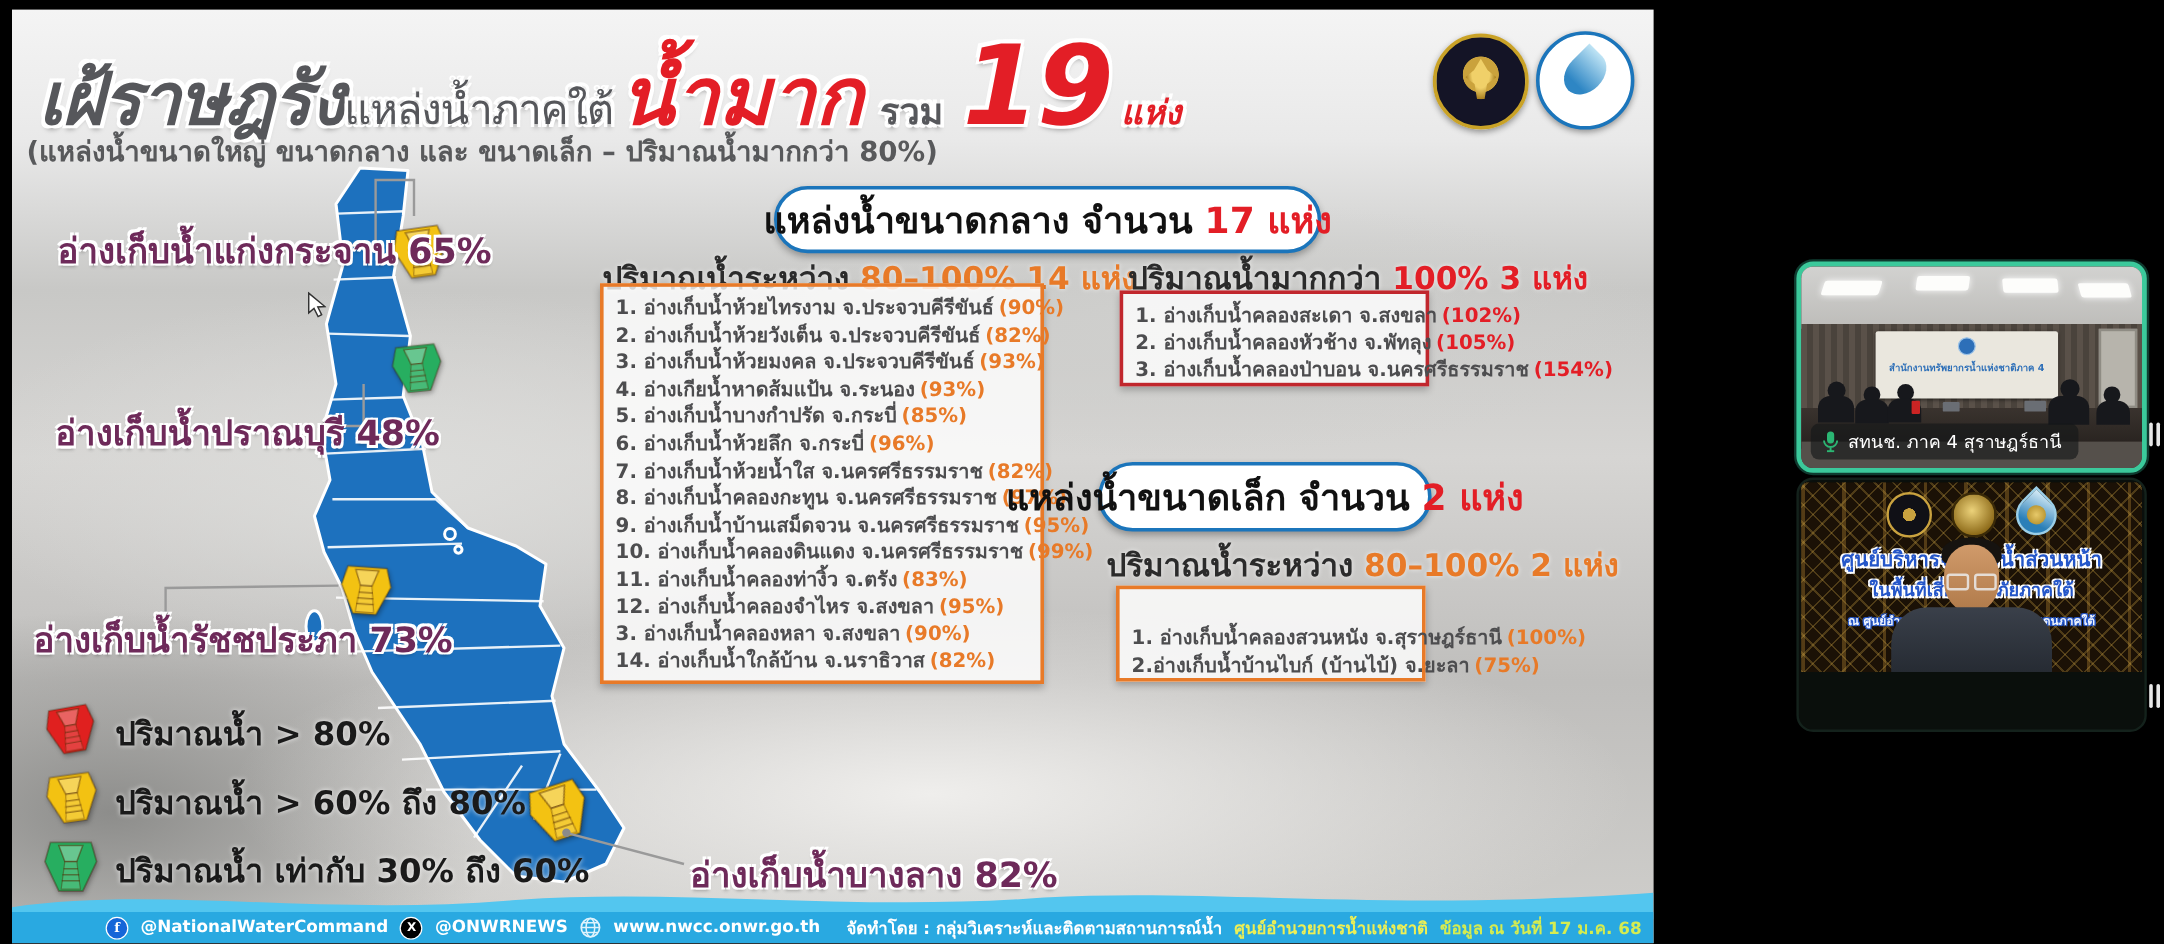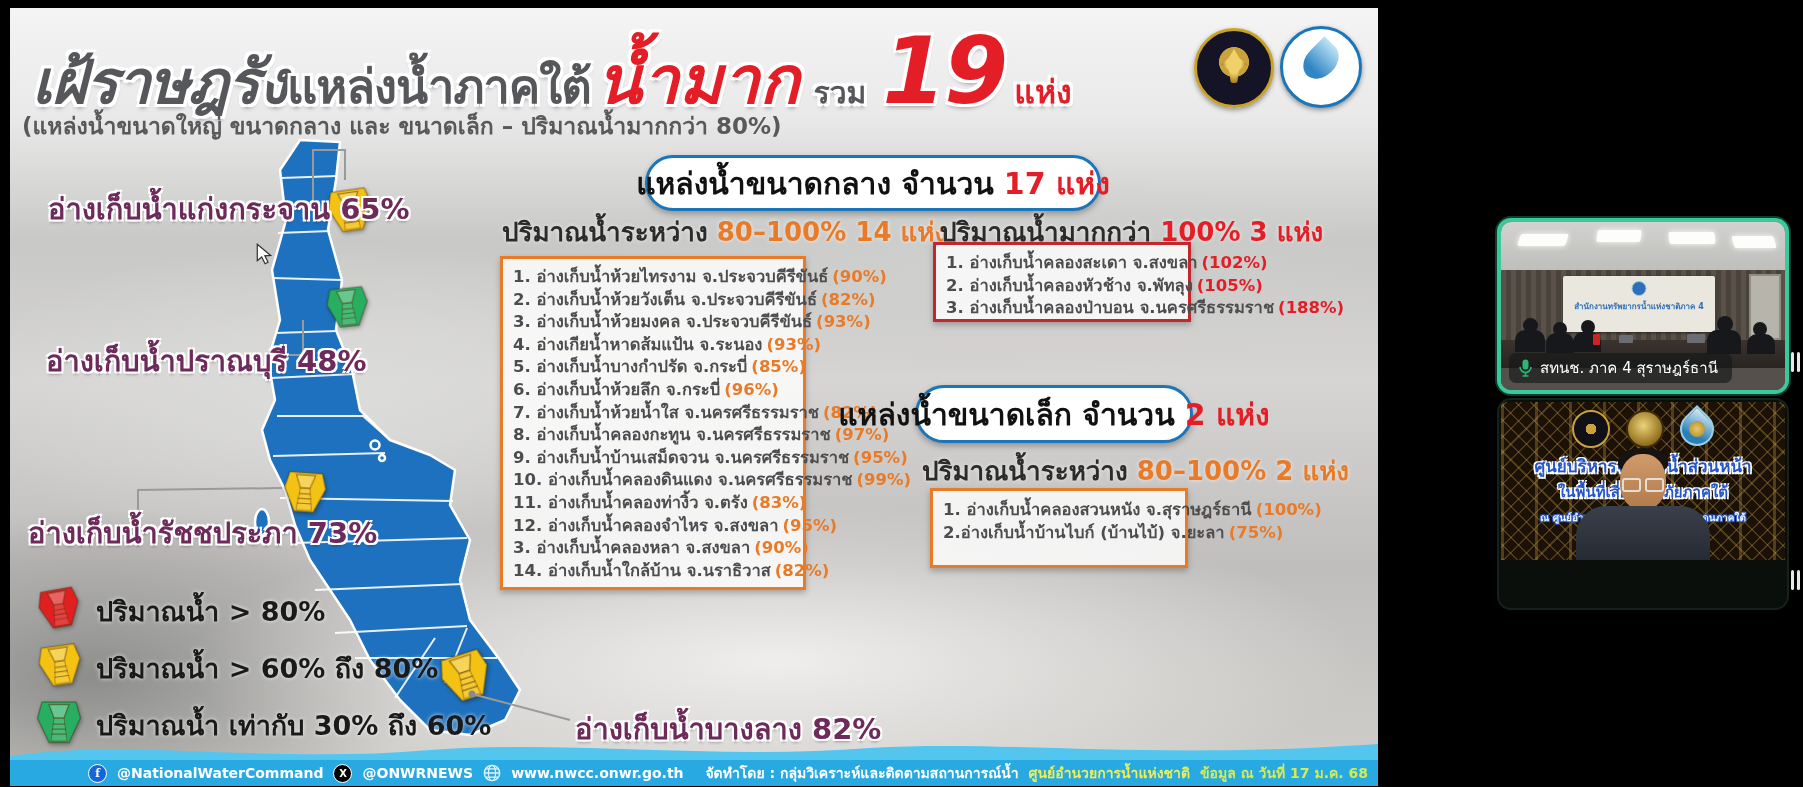--- a/index.html
+++ b/index.html
@@ -16,25 +16,25 @@
       radial-gradient(ellipse 700px 180px at 70% 34%, #cfcfcd 0%, rgba(207,207,205,0) 60%),
       linear-gradient(180deg,#f4f4f4 0%,#e9e9e9 14%,#c8c8c6 30%,#d6d5d3 48%,#bfbebc 72%,#d0cfcc 100%);
   }
 
   .outl{text-shadow:-2px -2px 0 #fff,2px -2px 0 #fff,-2px 2px 0 #fff,2px 2px 0 #fff,0 3px 3px rgba(0,0,0,.30);}
   .outl-thick{text-shadow:-3px -3px 0 #fff,3px -3px 0 #fff,-3px 3px 0 #fff,3px 3px 0 #fff,0 4px 4px rgba(0,0,0,.35);}
 
   
   #title-row{left:22px;top:10px;display:flex;align-items:baseline;white-space:nowrap;}
   #title-row .t1{font-size:60px;font-weight:bold;font-style:italic;color:#56575B;letter-spacing:-1px;}
-  #title-row .t2{font-size:47px;font-weight:bold;color:#56575B;letter-spacing:-1px;}
+  #title-row .t2{font-size:35px;font-weight:normal;color:#56575B;letter-spacing:-1px;}
   #title-row .t3{font-size:66px;font-weight:bold;font-style:italic;color:#E31E26;margin-left:6px;text-align:right;}
   #title-row .t4{font-size:30px;font-weight:bold;color:#56575B;margin-left:14px;}
   #title-row .t5{font-size:92px;font-weight:bold;font-style:italic;color:#E31E26;margin-left:16px;letter-spacing:-2px;}
-  #title-row .t6{font-size:32px;font-weight:bold;color:#E31E26;margin-left:8px;}
+  #title-row .t6{font-size:28px;font-weight:bold;color:#E31E26;margin-left:8px;font-style:italic;}
   #subtitle{left:12px;top:100px;font-size:23px;font-weight:bold;color:#58595B;}
 
   
   .logo-circle{border-radius:50%;}
   #logo-gov{left:1184px;top:20px;width:74px;height:74px;
     background:radial-gradient(circle at 50% 42%,#caa23c 0 26%,#141426 27% 70%,#0c0c18 100%);
     border:3px solid #c9a227;box-shadow:0 2px 5px rgba(0,0,0,.4);}
   #logo-gov::after{content:"";position:absolute;left:24px;top:18px;width:26px;height:34px;
     background:radial-gradient(ellipse at 50% 35%,#f0d069 0 40%,#a77d1d 70%,transparent 71%);
     clip-path:polygon(50% 0,72% 28%,100% 45%,70% 62%,62% 100%,38% 100%,30% 62%,0 45%,28% 28%);}
@@ -255,21 +255,21 @@
 
   <div class="abs pill" style="left:635px;top:147px;width:450px;height:50px;font-size:30px">
     <span>แหล่งน้ำขนาดกลาง จำนวน</span>
     <span class="red">17 แห่ง</span>
   </div>
 
   <div class="abs group-head" style="left:492px;top:203px">
     <span>ปริมาณน้ำระหว่าง</span>
     <span class="orange">80–100% 14 แห่ง</span>
   </div>
-  <div class="abs list-box" style="left:490px;top:248px;width:306px;height:334px">
+  <div class="abs list-box" style="left:490px;top:228px;width:370px;height:334px">
 
       <div class="row">
         <span>1. อ่างเก็บน้ำห้วยไทรงาม จ.ประจวบคีรีขันธ์</span><span class="pct">(90%)</span>
       </div>
 
       <div class="row">
         <span>2. อ่างเก็บน้ำห้วยวังเต็น จ.ประจวบคีรีขันธ์</span><span class="pct">(82%)</span>
       </div>
 
       <div class="row">
@@ -329,33 +329,33 @@
 
       <div class="row">
         <span>1. อ่างเก็บน้ำคลองสะเดา จ.สงขลา</span><span class="pct">(102%)</span>
       </div>
 
       <div class="row">
         <span>2. อ่างเก็บน้ำคลองหัวช้าง จ.พัทลุง</span><span class="pct">(105%)</span>
       </div>
 
       <div class="row">
-        <span>3. อ่างเก็บน้ำคลองป่าบอน จ.นครศรีธรรมราช</span><span class="pct">(188%)</span>
+        <span>3. อ่างเก็บน้ำคลองป่าบอน จ.นครศรีธรรมราช</span><span class="pct">(154%)</span>
       </div>
     </div>
 
   <div class="abs pill" style="left:905px;top:377px;width:272px;height:52px;font-size:30px">
     <span>แหล่งน้ำขนาดเล็ก จำนวน</span>
     <span class="red">2 แห่ง</span>
   </div>
   <div class="abs group-head" style="left:912px;top:442px">
     <span>ปริมาณน้ำระหว่าง</span>
     <span class="orange">80–100% 2 แห่ง</span>
   </div>
-  <div class="abs list-box" style="left:920px;top:480px;width:258px;height:80px;padding-top:8px">
+  <div class="abs list-box" style="left:920px;top:480px;width:258px;height:80px;padding-top:30px">
 
       <div class="row">
         <span>1. อ่างเก็บน้ำคลองสวนหนัง จ.สุราษฎร์ธานี</span><span class="pct">(100%)</span>
       </div>
 
       <div class="row">
         <span>2.อ่างเก็บน้ำบ้านไบก์ (บ้านไบ้) จ.ยะลา</span><span class="pct">(75%)</span>
       </div>
     </div>
 

